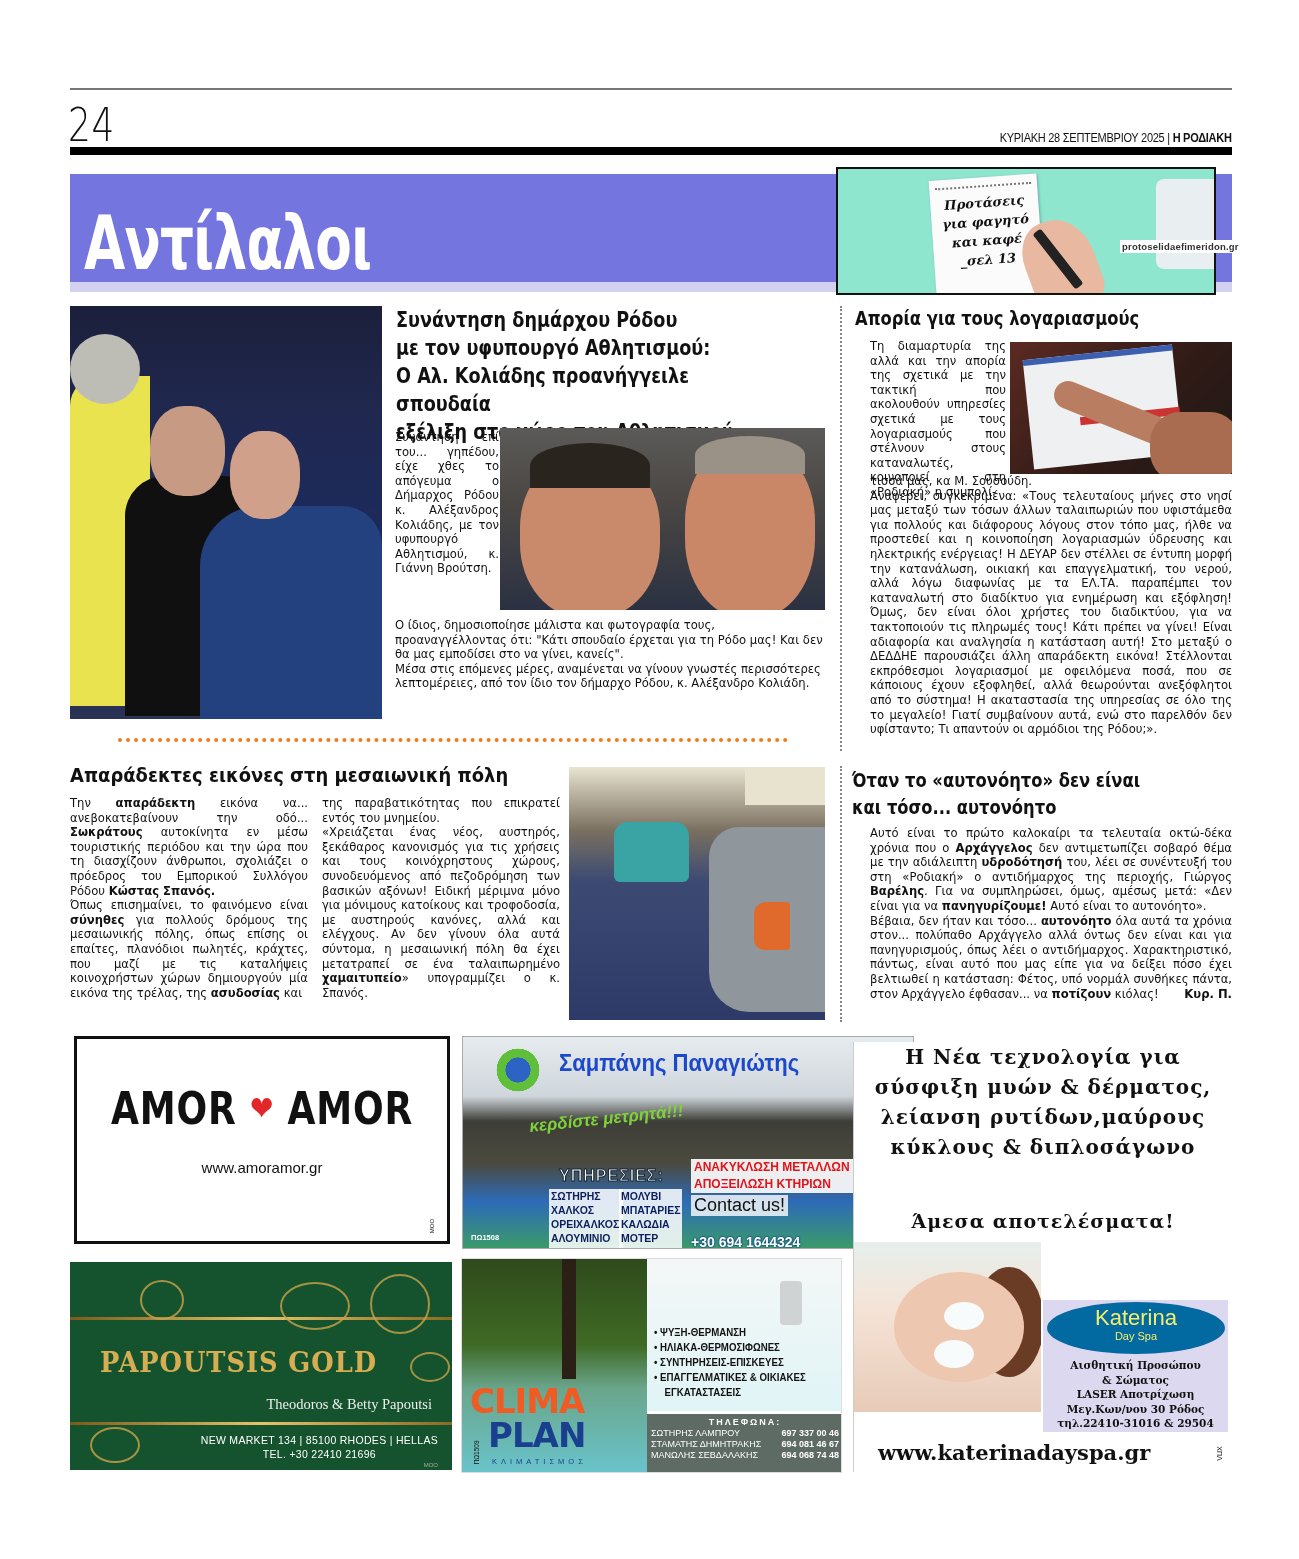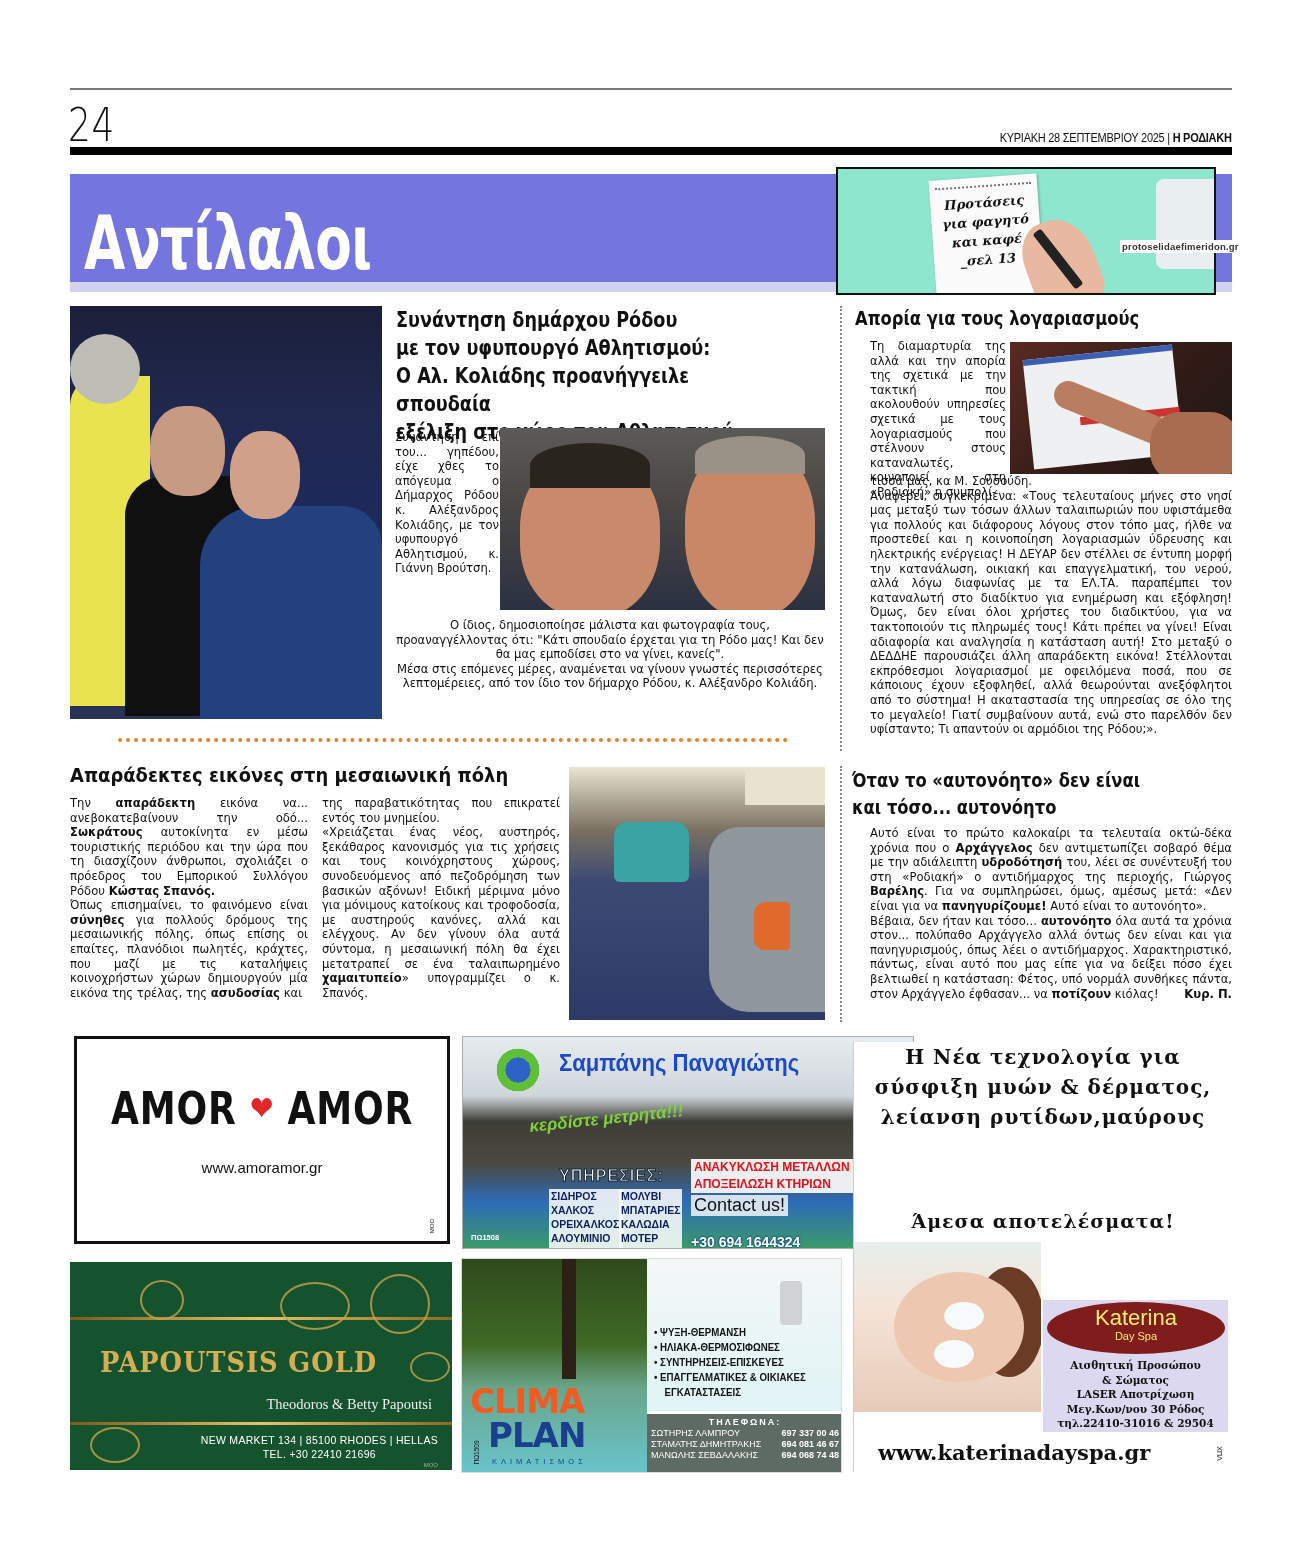--- a/index.html
+++ b/index.html
@@ -40,21 +40,21 @@
   .ph-bill .stripe { position:absolute; left:70px; top:70px; width:100px; height:8px; background:#c33; transform: rotate(-6deg); }
   .ph-bill .finger { position:absolute; left:40px; top:60px; width:140px; height:28px; background:#b97e62; border-radius: 14px; transform: rotate(22deg); }
   .ph-bill .hand2 { position:absolute; left:140px; top:70px; width:90px; height:70px; background:#a96c50; border-radius: 30px; }
   .ph-street { left: 569px; top: 767px; width: 256px; height: 253px; background: linear-gradient(180deg,#e9e4d2 0%,#7a7060 25%,#3c4a73 45%,#2d3a68 100%); }
   .ph-street .car1 { position:absolute; left:45px; top:55px; width:75px; height:60px; background:#3aa3a4; border-radius: 14px 14px 6px 6px; }
   .ph-street .car2 { position:absolute; left:140px; top:60px; width:130px; height:185px; background:#8f969c; border-radius: 30px 10px 10px 40px; }
   .ph-street .light { position:absolute; left:185px; top:135px; width:36px; height:48px; background:#e06a2c; border-radius: 12px 4px 4px 10px; }
   .ph-street .awning { position:absolute; right:0; top:0; width:80px; height:38px; background:#e8e3cf; }
 
   .headline1 { left: 396px; top: 306px; width: 440px; font-family: "DejaVu Sans", sans-serif; font-weight: 700; font-size: 20.5px; line-height: 28px; transform: scaleX(0.86); transform-origin: left; }
-  .body-txt { font-family: "DejaVu Sans", sans-serif; font-size: 11.6px; line-height: 14.6px; color: #111; text-align: center; }
+  .body-txt { font-family: "DejaVu Sans", sans-serif; font-size: 11.6px; line-height: 14.6px; color: #111; }
   .lead1 { left: 395px; top: 430px; width: 104px; text-align: justify; }
   .lead1b { left: 395px; top: 618px; width: 430px; }
   .vdots { left: 840px; top: 306px; width: 0; height: 445px; border-left: 2px dotted #888; }
   .vdots2 { left: 840px; top: 766px; width: 0; height: 256px; border-left: 2px dotted #888; }
   .orange-dots { left: 118px; top: 738px; width: 670px; height: 0; border-top: 4px dotted #ef7b21; }
 
   .h-right { left: 855px; top: 307px; font-family: "DejaVu Sans", sans-serif; font-size: 19px; font-weight: 700; transform: scaleX(0.86); transform-origin: left; }
   .r-lead { left: 870px; top: 339px; width: 136px; text-align: justify; }
   .r-body { left: 870px; top: 474px; width: 362px; text-align: justify; }
   .h-right2 { left: 852px; top: 767px; font-family: "DejaVu Sans", sans-serif; font-size: 19px; font-weight: 700; line-height: 27px; transform: scaleX(0.86); transform-origin: left; }
@@ -86,21 +86,21 @@
 
   .ad-spa { left: 853px; top: 1042px; width: 379px; height: 430px; background: #fff; border-left: 1px solid #ccc; }
   .ad-spa .headline { position:absolute; left: 0; right: 0; top: 0; text-align: center; font-family: "DejaVu Serif", serif; font-weight: 700; font-size: 20px; line-height: 30px; letter-spacing: 1px; }
   .ad-spa .now { position:absolute; left: 0; right: 0; top: 168px; text-align: center; font-family: "DejaVu Serif", serif; font-weight: 700; font-size: 19px; letter-spacing: 1px; }
   .ad-spa .face { position:absolute; left: 0; top: 200px; width: 187px; height: 170px; background: linear-gradient(180deg,#e6efec 0%,#f5e3d6 40%,#e7cbb8 100%); overflow: hidden; }
   .ad-spa .face .head { position:absolute; left: 40px; top: 30px; width: 130px; height: 110px; background: #eec7b0; border-radius: 50%; }
   .ad-spa .face .hair { position:absolute; left: 120px; top: 25px; width: 70px; height: 110px; background: #6a3c26; border-radius: 50%; }
   .ad-spa .face .pad1 { position:absolute; left: 90px; top: 60px; width: 40px; height: 28px; background: #f7fbfb; border-radius: 50%; }
   .ad-spa .face .pad2 { position:absolute; left: 80px; top: 98px; width: 40px; height: 28px; background: #f7fbfb; border-radius: 50%; }
   .ad-spa .panel { position:absolute; left: 189px; top: 258px; width: 185px; height: 132px; background: #dcd8f0; }
-  .ad-spa .oval { position:absolute; left: 4px; top: 2px; width: 178px; height: 52px; background: #7f1d1d; border-radius: 50%; text-align: center; }
+  .ad-spa .oval { position:absolute; left: 4px; top: 2px; width: 178px; height: 52px; background: #0369a1; border-radius: 50%; text-align: center; }
   .ad-spa .oval .k { display:block; color: #f4ee6a; font-size: 22px; margin-top: 4px; line-height: 24px; }
   .ad-spa .oval .d { display:block; color: #f4ee6a; font-size: 11px; }
   .ad-spa .info { position:absolute; left: 0; right: 0; top: 58px; text-align: center; font-family: "DejaVu Serif", serif; font-weight: 700; font-size: 10.5px; line-height: 14.5px; }
   .ad-spa .url { position:absolute; left: 24px; top: 398px; font-family: "DejaVu Serif", serif; font-weight: 700; font-size: 21px; }
   .ad-spa .code { position:absolute; right: 6px; top: 408px; font-size: 7px; transform: rotate(90deg); }
 
   .ad-gold { left: 70px; top: 1262px; width: 382px; height: 208px; background: #14532d; }
   .ad-gold .band { position:absolute; left: 0; width: 100%; height: 3px; background: linear-gradient(90deg,#7d5a1a,#e6c36a,#8c6a22); }
   .ad-gold .swirl { position:absolute; border: 2px solid #c9a24a; border-radius: 50%; opacity: .8; }
   .ad-gold .name { position:absolute; left: 30px; top: 84px; font-family: "DejaVu Serif", serif; font-weight: 700; font-size: 28px; color: #d6ad52; letter-spacing: 1px; transform: scaleX(0.92); transform-origin: left; }
@@ -224,21 +224,21 @@
   <div class="url">www.amoramor.gr</div>
   <div class="code">MOO</div>
 </div>
 
 <div class="abs ad ad-samp">
   <div class="recycle"></div>
   <div class="title">Σαμπάνης Παναγιώτης</div>
   <div class="slogan">κερδίστε μετρητά!!!</div>
   <div class="svc-h">ΥΠΗΡΕΣΙΕΣ:</div>
   <div class="svc" style="left:86px; top:152px;">
-    <div>ΣΙΔΗΡΟΣ</div>
+    <div>ΣΩΤΗΡΗΣ</div>
     <div>ΧΑΛΚΟΣ</div>
     <div>ΟΡΕΙΧΑΛΚΟΣ</div>
     <div>ΑΛΟΥΜΙΝΙΟ</div>
     <div>ΑΝΟΞΕΙΔΩΤΟ</div>
   </div>
   <div class="svc" style="left:156px; top:152px;">
     <div>ΜΟΛΥΒΙ</div>
     <div>ΜΠΑΤΑΡΙΕΣ</div>
     <div>ΚΑΛΩΔΙΑ</div>
     <div>ΜΟΤΕΡ</div>
@@ -254,20 +254,21 @@
     <div>+30 6931066622</div>
   </div>
   <div class="code">ΠΩ1508</div>
 </div>
 
 <div class="abs ad ad-spa">
   <div class="headline">
     <div>Η Νέα τεχνολογία για</div>
     <div>σύσφιξη μυών &amp; δέρματος,</div>
     <div>λείανση ρυτίδων,μαύρους</div>
+    <div>κύκλους &amp; διπλοσάγωνο</div>
   </div>
   <div class="now">Άμεσα αποτελέσματα!</div>
   <div class="face">
     <div class="hair"></div>
     <div class="head"></div>
     <div class="pad1"></div>
     <div class="pad2"></div>
   </div>
   <div class="panel">
     <div class="oval">

